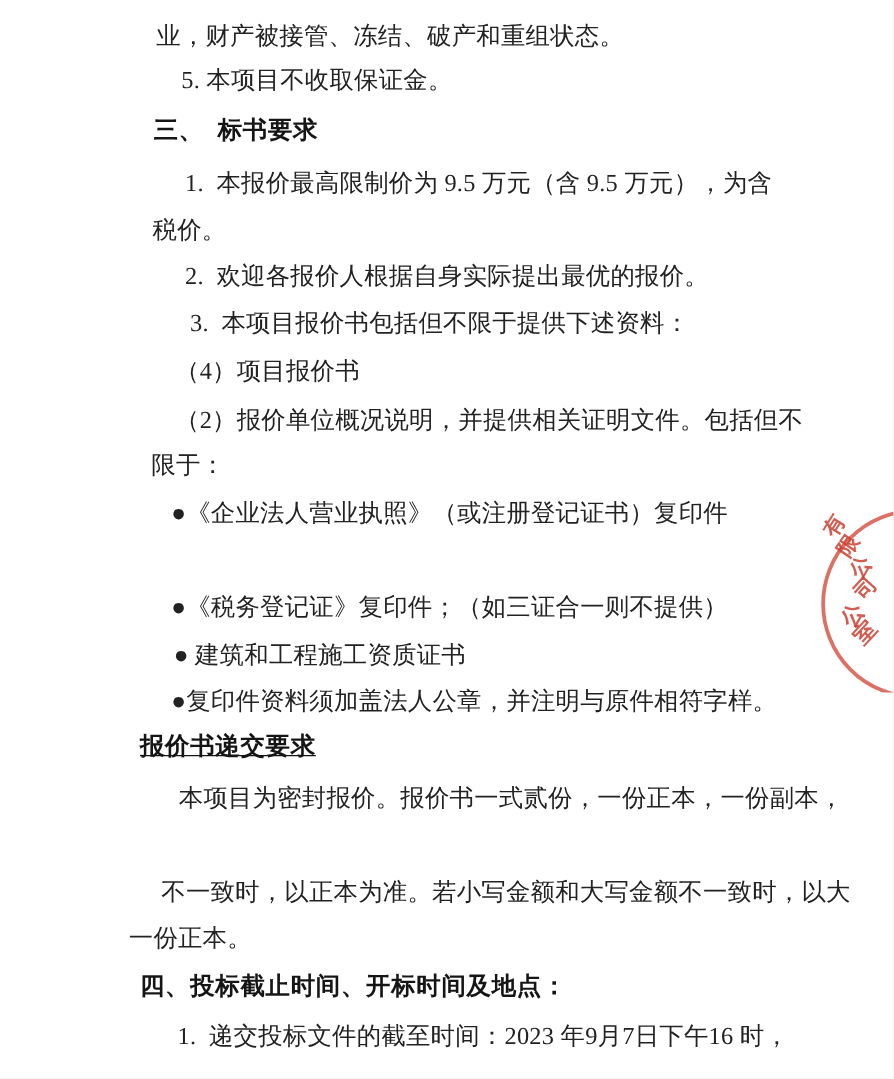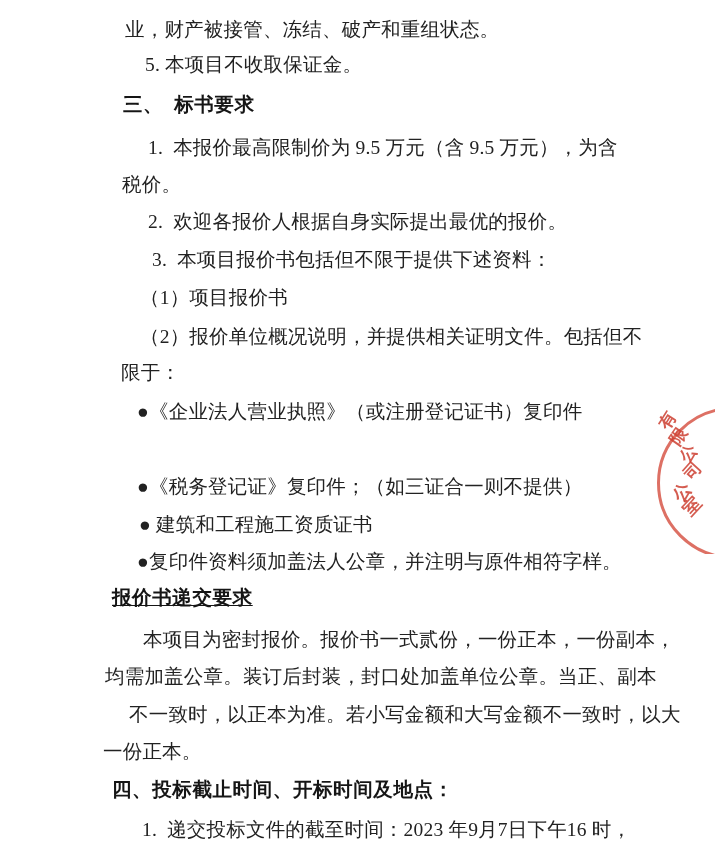--- a/index.html
+++ b/index.html
@@ -74,30 +74,29 @@
 
 <div class="page">
 
   <div class="line l0">业，财产被接管、冻结、破产和重组状态。</div>
   <div class="line l1">5. 本项目不收取保证金。</div>
   <div class="line l2 bold">三、  标书要求</div>
   <div class="line l3">1.  本报价最高限制价为 9.5 万元（含 9.5 万元），为含</div>
   <div class="line l4">税价。</div>
   <div class="line l5">2.  欢迎各报价人根据自身实际提出最优的报价。</div>
   <div class="line l6">3.  本项目报价书包括但不限于提供下述资料：</div>
-  <div class="line l7">（1）项目报价书</div>
+  <div class="line l7">（4）项目报价书</div>
   <div class="line l8">（2）报价单位概况说明，并提供相关证明文件。包括但不</div>
   <div class="line l9">限于：</div>
   <div class="line l10">●《企业法人营业执照》（或注册登记证书）复印件</div>
   <div class="line l12">●《税务登记证》复印件；（如三证合一则不提供）</div>
   <div class="line l13">● 建筑和工程施工资质证书</div>
   <div class="line l14">●复印件资料须加盖法人公章，并注明与原件相符字样。</div>
   <div class="line l15 bold">报价书递交要求</div>
   <div class="line l16">本项目为密封报价。报价书一式贰份，一份正本，一份副本，</div>
-  <div class="line l17">均需加盖公章。装订后封装，封口处加盖单位公章。当正、副本</div>
   <div class="line l18">不一致时，以正本为准。若小写金额和大写金额不一致时，以大</div>
   <div class="line l19">一份正本。</div>
   <div class="line l20 bold">四、投标截止时间、开标时间及地点：</div>
   <div class="line l21">1.  递交投标文件的截至时间：2023 年9月7日下午16 时，</div>
 
   <div class="stamp">
     <div class="seal-ring"></div>
     <span class="seal-char sc0">有</span>
     <span class="seal-char sc1">限</span>
     <span class="seal-char sc2">公</span>

